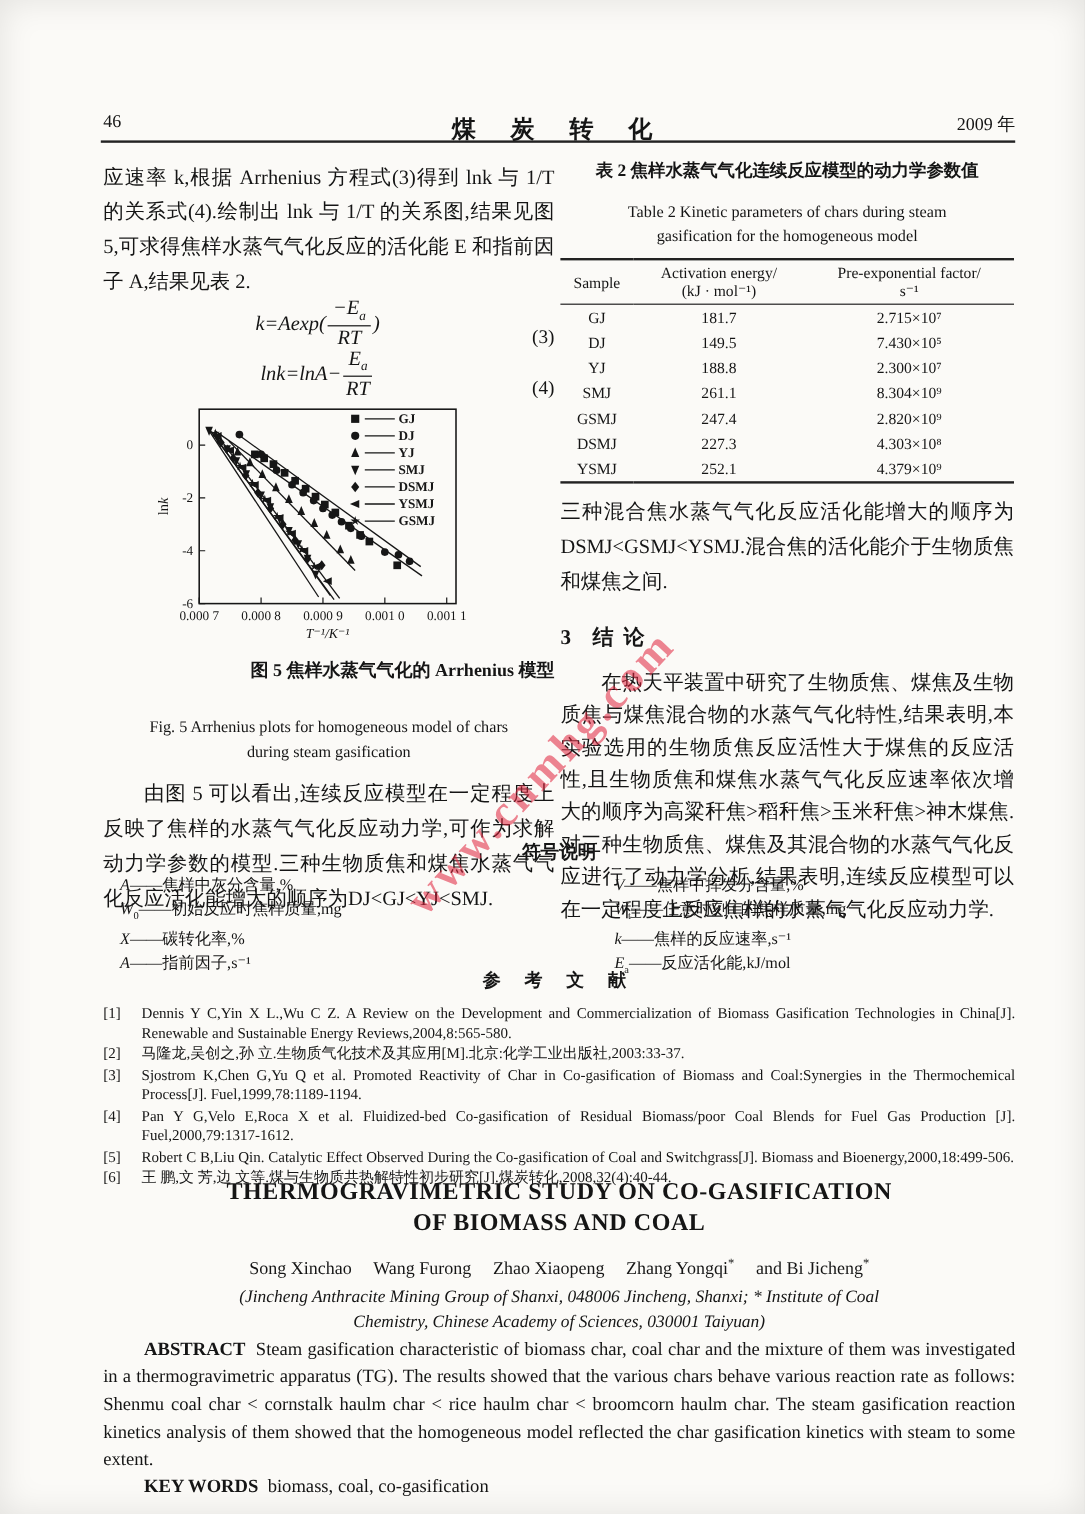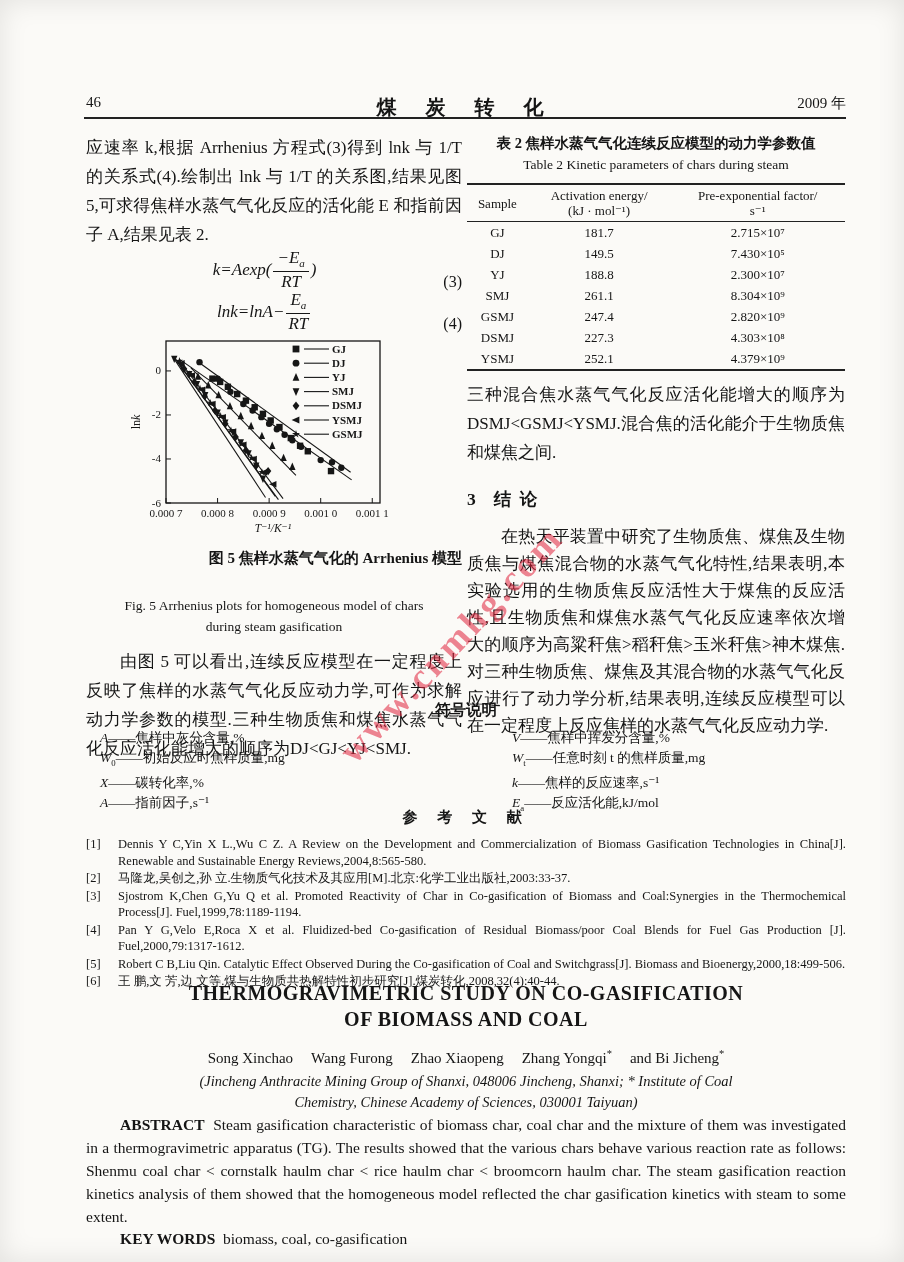--- a/index.html
+++ b/index.html
@@ -28,21 +28,21 @@
   .frac .den{display:block;padding-top:1px;}
   sub{font-size:0.65em;}
   sup{font-size:0.7em;}
 
   .figure{margin-top:2px;}
   .cap-zh{font-weight:bold;font-size:15px;text-align:right;margin-top:8px;}
   .cap-en{font-size:13.5px;text-align:center;line-height:21px;margin-top:27px;}
   .p2{margin-top:10px;}
 
   .t2-title-zh{font-weight:bold;font-size:14.5px;text-align:center;line-height:20px;}
-  .t2-title-en{font-size:13.5px;text-align:center;line-height:20px;margin-top:2px;}
+  .t2-title-en{font-size:13.5px;text-align:center;line-height:20px;margin-top:14px;}
   table.t2{width:100%;border-collapse:collapse;margin-top:8px;font-size:13px;
     border-top:2px solid #222;border-bottom:2px solid #222;}
   table.t2 th{font-weight:normal;padding:3px 2px;border-bottom:1.4px solid #222;line-height:15px;}
   table.t2 td{text-align:center;padding:2.5px 2px;line-height:16px;}
   .rc-p1{margin-top:9px;}
   .sec-head{font-weight:bold;font-size:17.5px;margin:20px 0 12px 0;letter-spacing:2px;}
   .sec-head .num{margin-right:18px;letter-spacing:0;}
   .rc-p2{line-height:27px;}
 
   .symbols{position:absolute;left:86px;top:700px;width:760px;}
@@ -253,20 +253,21 @@
       </div>
     </div>
 
     <div class="zh indent p2">由图 5 可以看出,连续反应模型在一定程度上反映了焦样的水蒸气气化反应动力学,可作为求解动力学参数的模型.三种生物质焦和煤焦水蒸气气化反应活化能增大的顺序为DJ&lt;GJ&lt;YJ&lt;SMJ.</div>
   </div>
 
   <div class="colR">
     <div class="t2-title-zh">表 2  焦样水蒸气气化连续反应模型的动力学参数值</div>
     <div class="t2-title-en">
       <div>Table 2   Kinetic parameters of chars during steam</div>
+      <div>gasification for the homogeneous model</div>
     </div>
     <table class="t2">
       <thead>
         <tr>
           <th>Sample</th>
           <th>
             <div>Activation energy/</div>
               <div>(kJ · mol⁻¹)</div>
           </th>
           <th>

